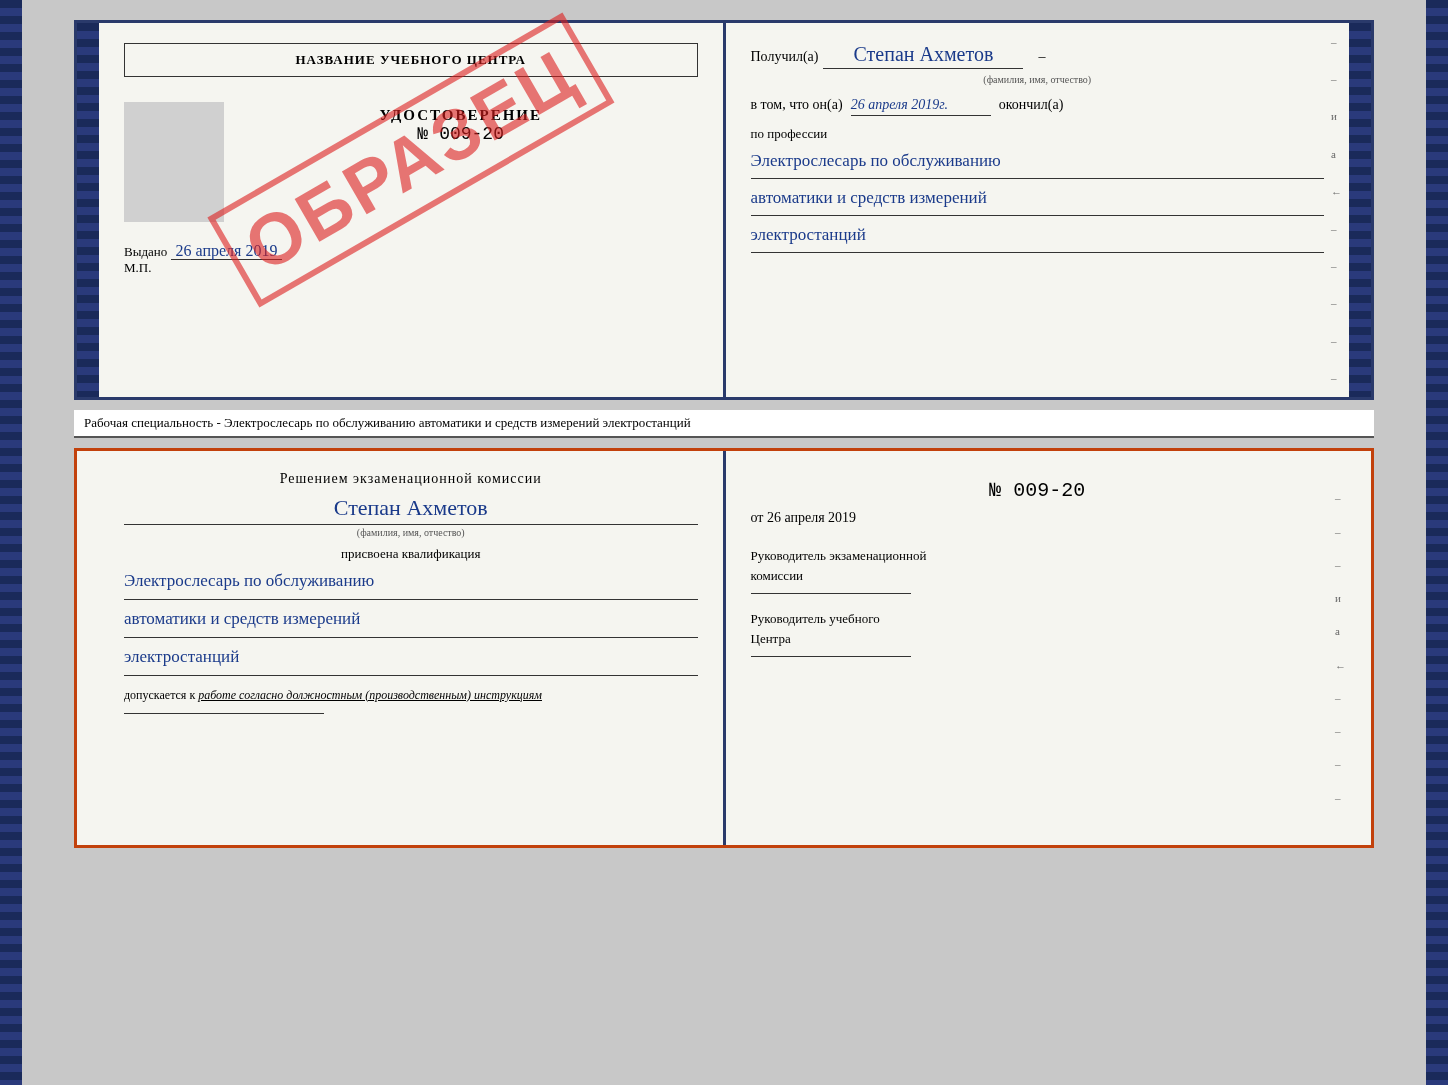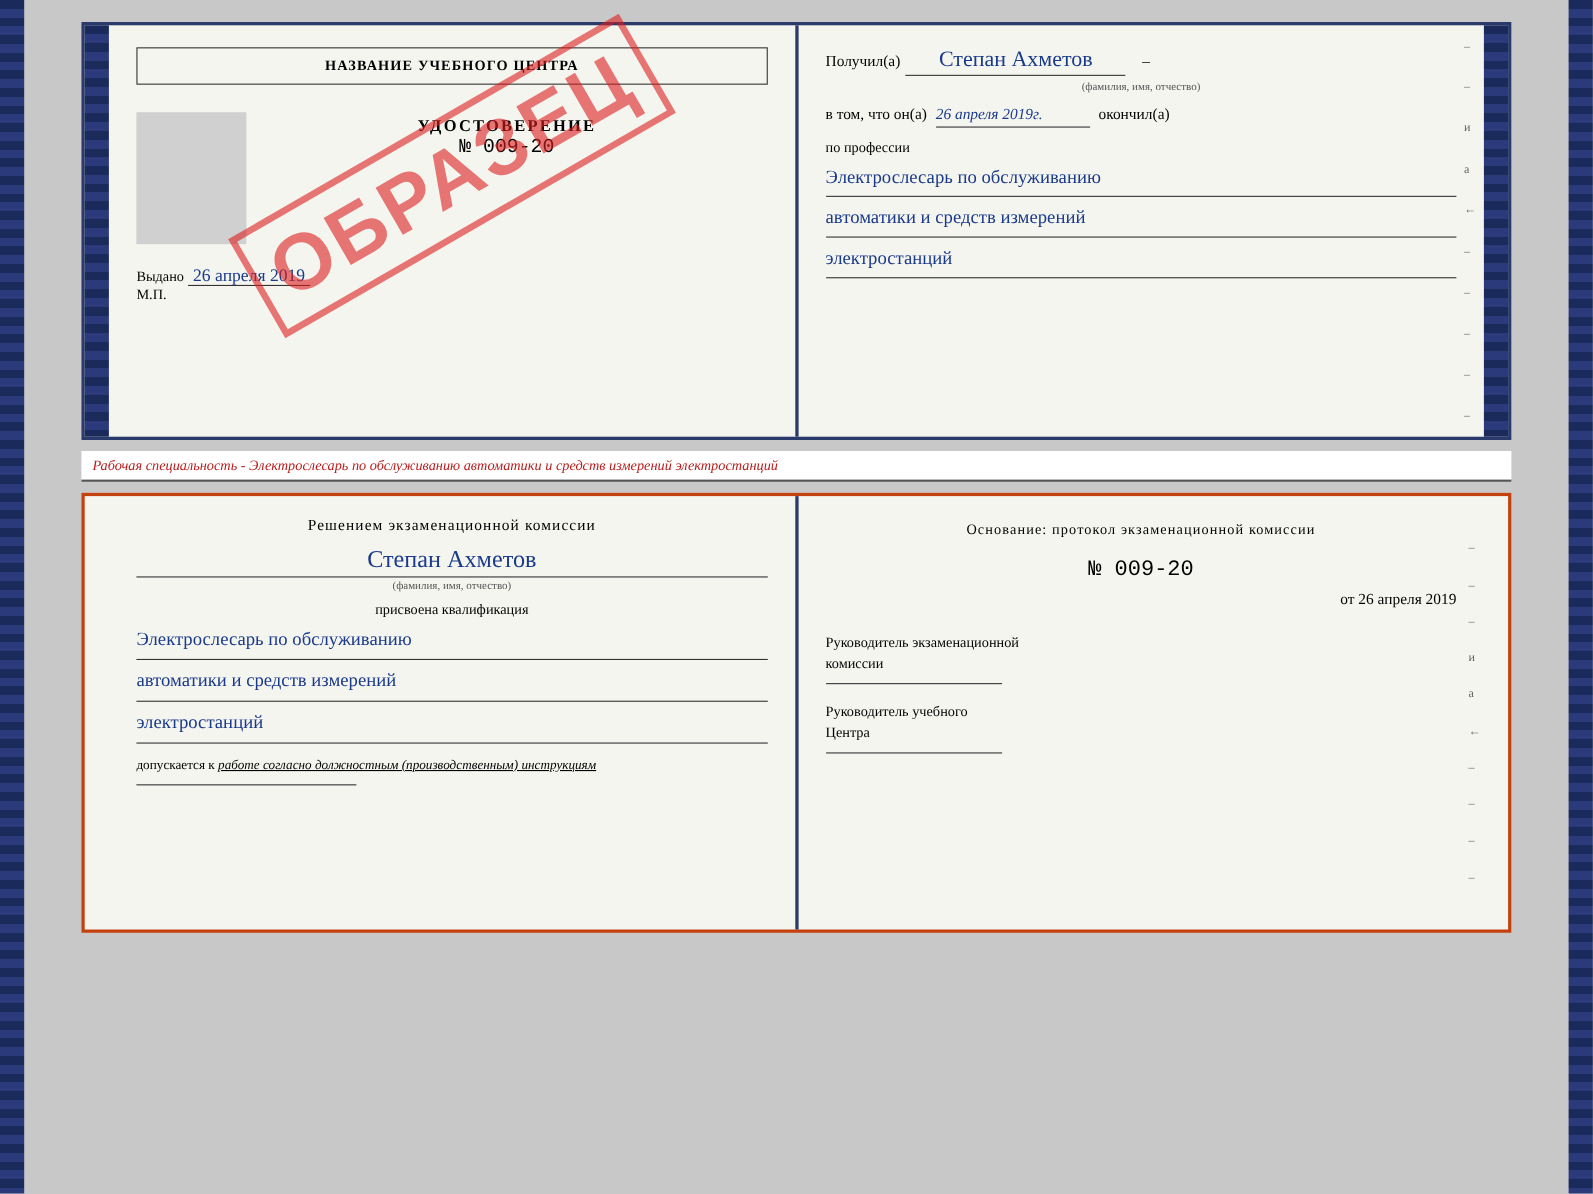--- a/index.html
+++ b/index.html
@@ -214,24 +214,23 @@
       flex-direction: column;
       justify-content: space-around;
       width: 15px;
     }
 
     
     .specialty-label {
       background: white;
       padding: 5px 10px;
       font-size: 13px;
-      color: #b91c1c;
+      color: #000000;
       border-bottom: 2px solid #555;
       width: 100%;
-      font-style: italic;
     }
 
     
     .bottom-book {
       display: flex;
       width: 100%;
       border: 3px solid #c2410c;
       background: #f5f5f0;
       min-height: 400px;
       margin-top: 0;
@@ -322,21 +321,21 @@
     }
 
     .protocol-num {
       font-family: 'Courier New', monospace;
       font-size: 20px;
       text-align: center;
       margin: 8px 0;
     }
 
     .ot-date {
-      text-align: right;
+      text-align: left;
       font-size: 14px;
       margin: 5px 0 20px 0;
     }
 
     .chairman-block {
       font-size: 13px;
       margin: 15px 0;
       line-height: 1.5;
     }
 
@@ -467,21 +466,20 @@
           <span>допускается к</span>
           <span class="dopuskaetsya-underlined">работе согласно должностным (производственным) инструкциям</span>
         </div>
 
         <div class="bottom-signature-line"></div>
       </div>
     </div>
 
     <div class="bottom-right">
       <div class="bottom-right-inner">
-        <div class="osnovanie-text">Основание: протокол экзаменационной комиссии</div>
 
         <div class="protocol-num">№ 009-20</div>
 
         <div class="ot-date">
           <span>от</span>
           <span>26 апреля 2019</span>
         </div>
 
         <div class="chairman-block">
           <div>Руководитель экзаменационной</div>

